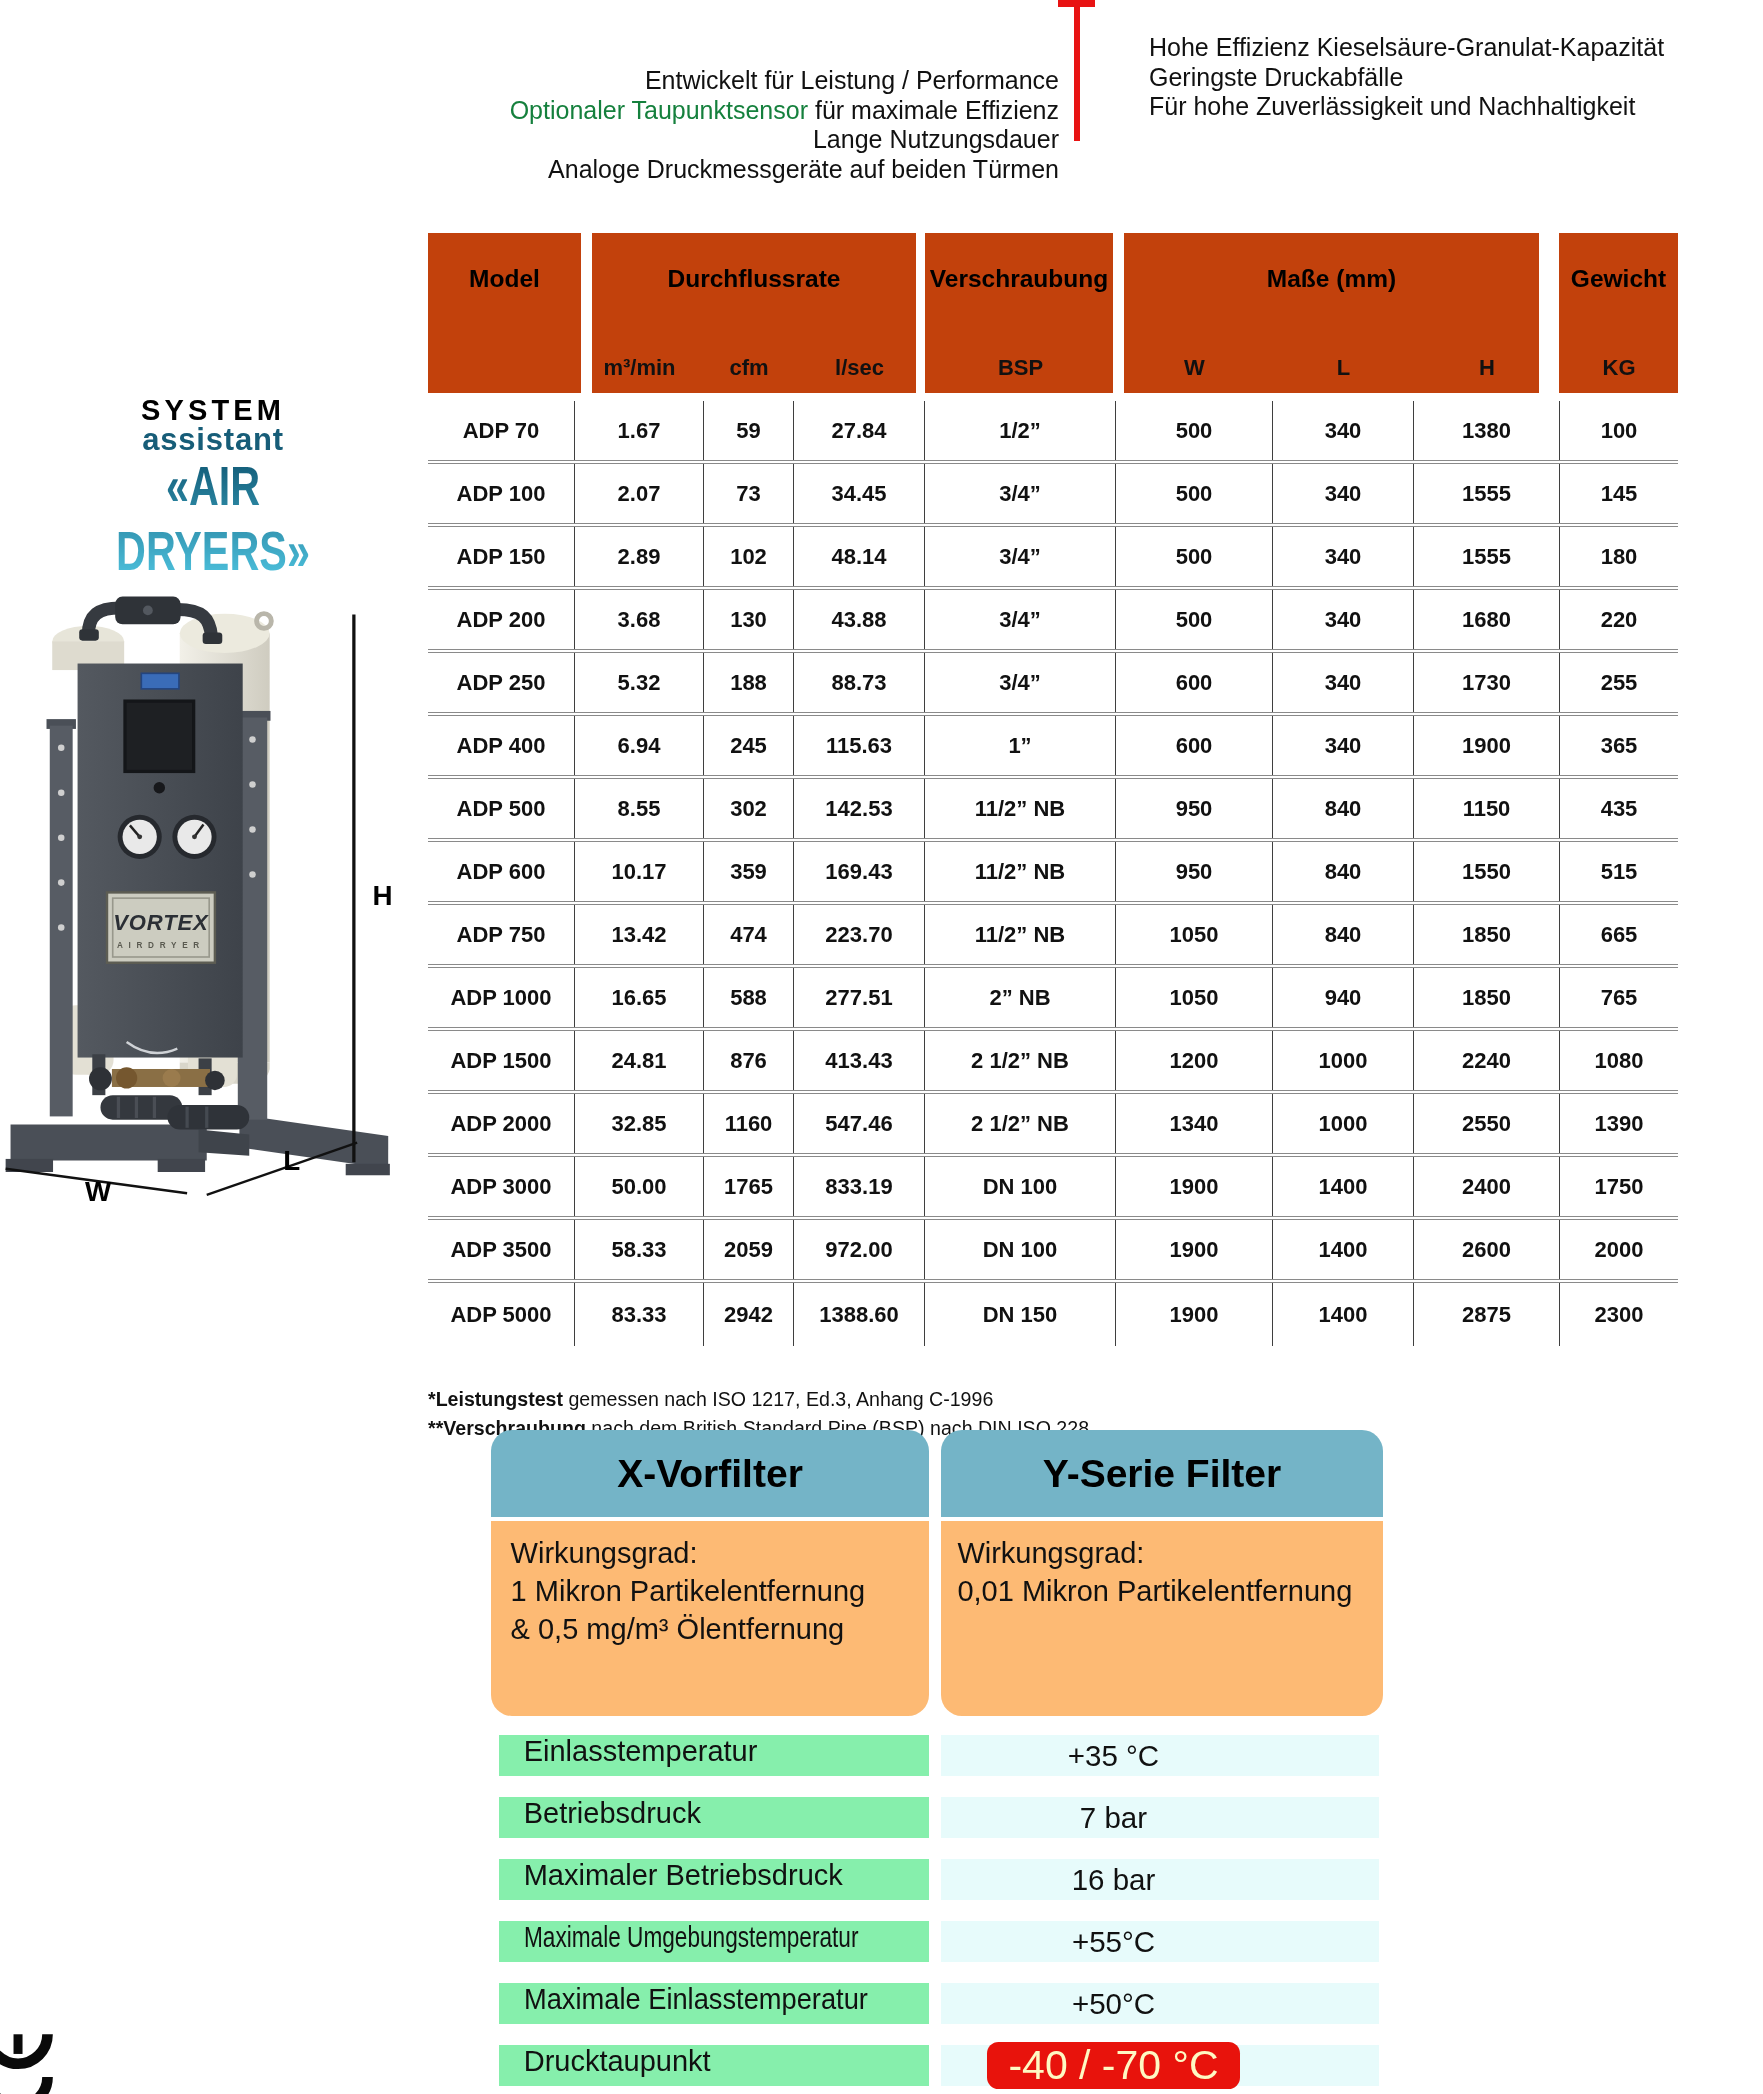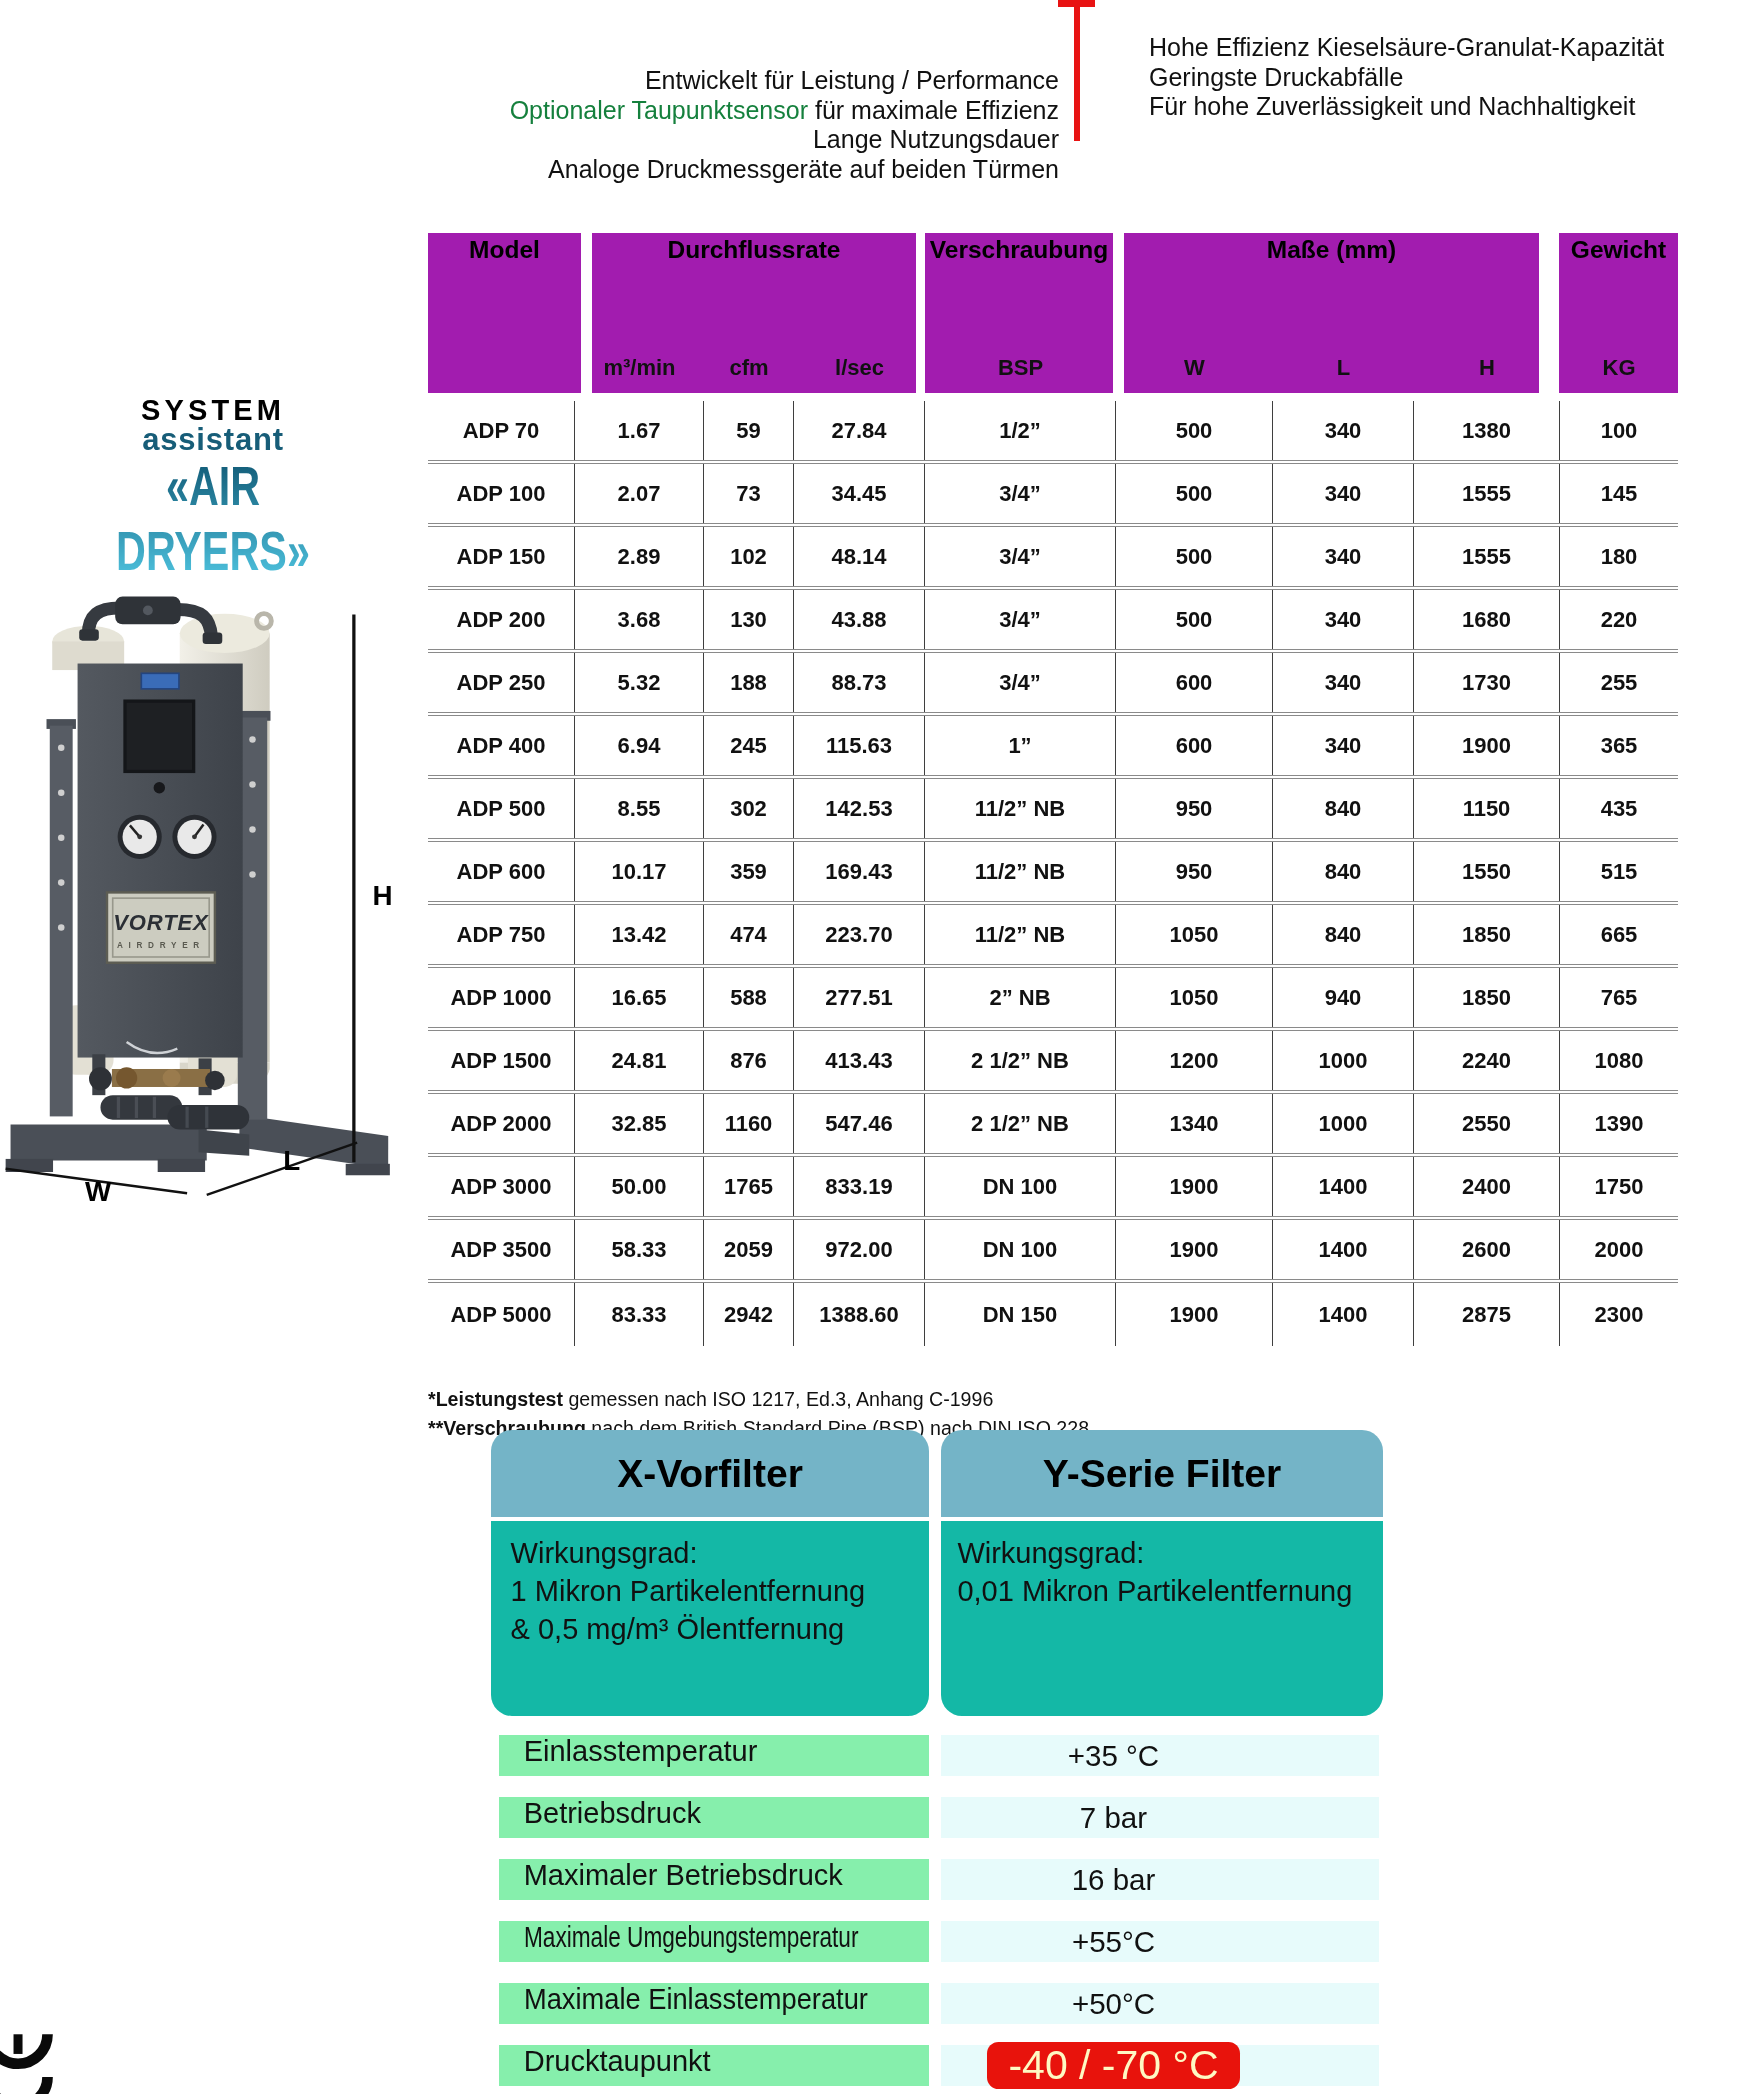--- a/index.html
+++ b/index.html
@@ -30,22 +30,22 @@
   .machine{position:absolute;left:4.1px;top:596px;width:421px;height:610px;}
   .dim{font:bold 34px "Liberation Sans","DejaVu Sans",sans-serif;fill:#000;text-anchor:middle;}
   .vortex-title{font:italic bold 27px "Liberation Sans",sans-serif;fill:#2b2f35;
                 text-anchor:middle;letter-spacing:1px;}
   .vortex-sub{font:bold 10px "Liberation Sans",sans-serif;fill:#5a5a50;
               text-anchor:middle;letter-spacing:7px;}
 
   
   .spec-table{position:absolute;left:428px;top:233px;width:1250px;}
   .spec-header{position:relative;height:160px;}
-  .hblock{position:absolute;top:0;height:160px;background:#a21caf;
-          display:flex;justify-content:center;padding-top:3px;box-sizing:border-box;}
+  .hblock{position:absolute;top:0;height:160px;background:#c2410c;
+          display:flex;justify-content:center;padding-top:32px;box-sizing:border-box;}
   .hblock .htitle{font-size:24.5px;font-weight:bold;color:#000;}
   .hb-model{left:0;width:153px;}
   .hb-flow{left:164px;width:324px;}
   .hb-conn{left:497px;width:188px;}
   .hb-dims{left:696px;width:415px;}
   .hb-weight{left:1131px;width:119px;}
   .units-row{position:absolute;left:0;top:113px;width:1250px;height:43px;display:flex;}
   .units-row .uc{display:flex;align-items:center;justify-content:center;
                  font-size:22px;font-weight:bold;}
   .c-model{width:147px;} .c-m3{width:129px;} .c-cfm{width:90px;} .c-lsec{width:131px;}
@@ -61,21 +61,21 @@
   
   .footnotes{position:absolute;left:428px;top:1385px;font-size:19.6px;line-height:29px;}
   .footnotes b{font-weight:bold;}
 
   
   .filter-table{position:absolute;left:491px;top:1430px;width:892px;}
   .fcol-head{position:absolute;top:0;height:87px;background:#74b4c7;
              border-radius:21px 21px 0 0;display:flex;align-items:center;justify-content:center;
              font-size:39px;font-weight:bold;color:#000;}
   .fh-left{left:0;width:438px;} .fh-right{left:450px;width:442px;}
-  .fcol-body{position:absolute;top:91px;height:195px;background:#14b8a6;
+  .fcol-body{position:absolute;top:91px;height:195px;background:#fdba74;
              border-radius:0 0 21px 21px;box-sizing:border-box;
              padding:13px 0 0 19.6px;font-size:29px;line-height:38px;color:#111;}
   .fb-left{left:0;width:438px;} .fb-right{left:450px;width:442px;padding-left:16.4px;}
 
   
   .filter-specs{position:absolute;left:491px;top:1735px;width:892px;}
   .fsrow{display:flex;height:41px;margin-bottom:21px;}
   .fs-label{width:430px;margin-left:8.2px;background:#86efac;display:flex;align-items:flex-start;
             padding-left:24.5px;box-sizing:border-box;}
   .fs-label-text{font-size:29px;white-space:nowrap;transform-origin:left center;}

